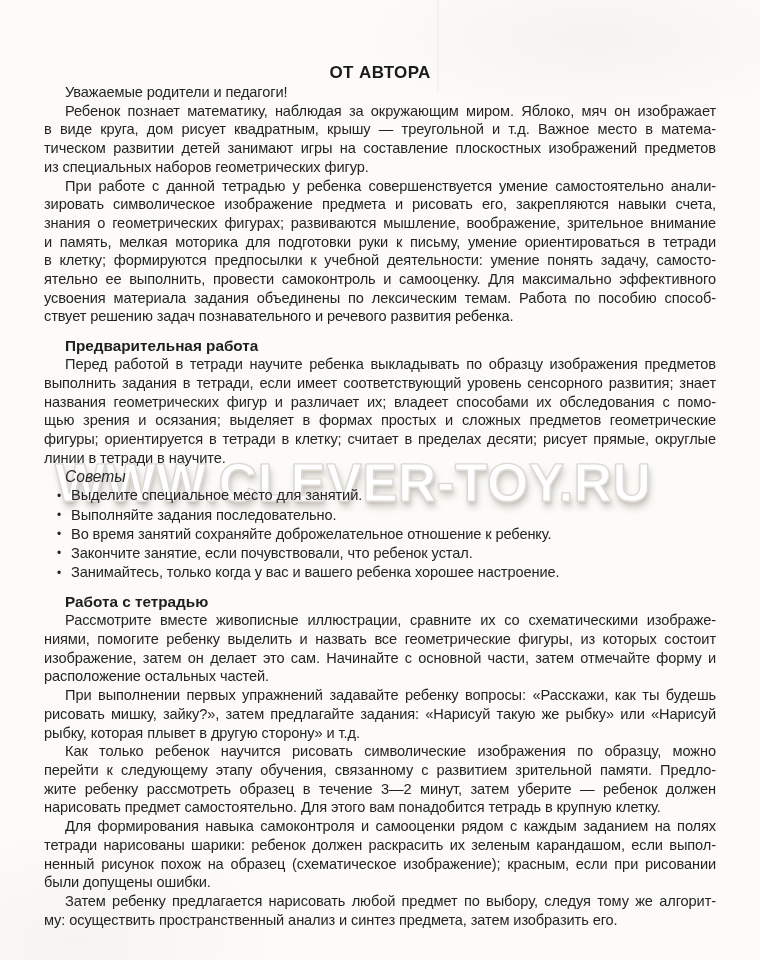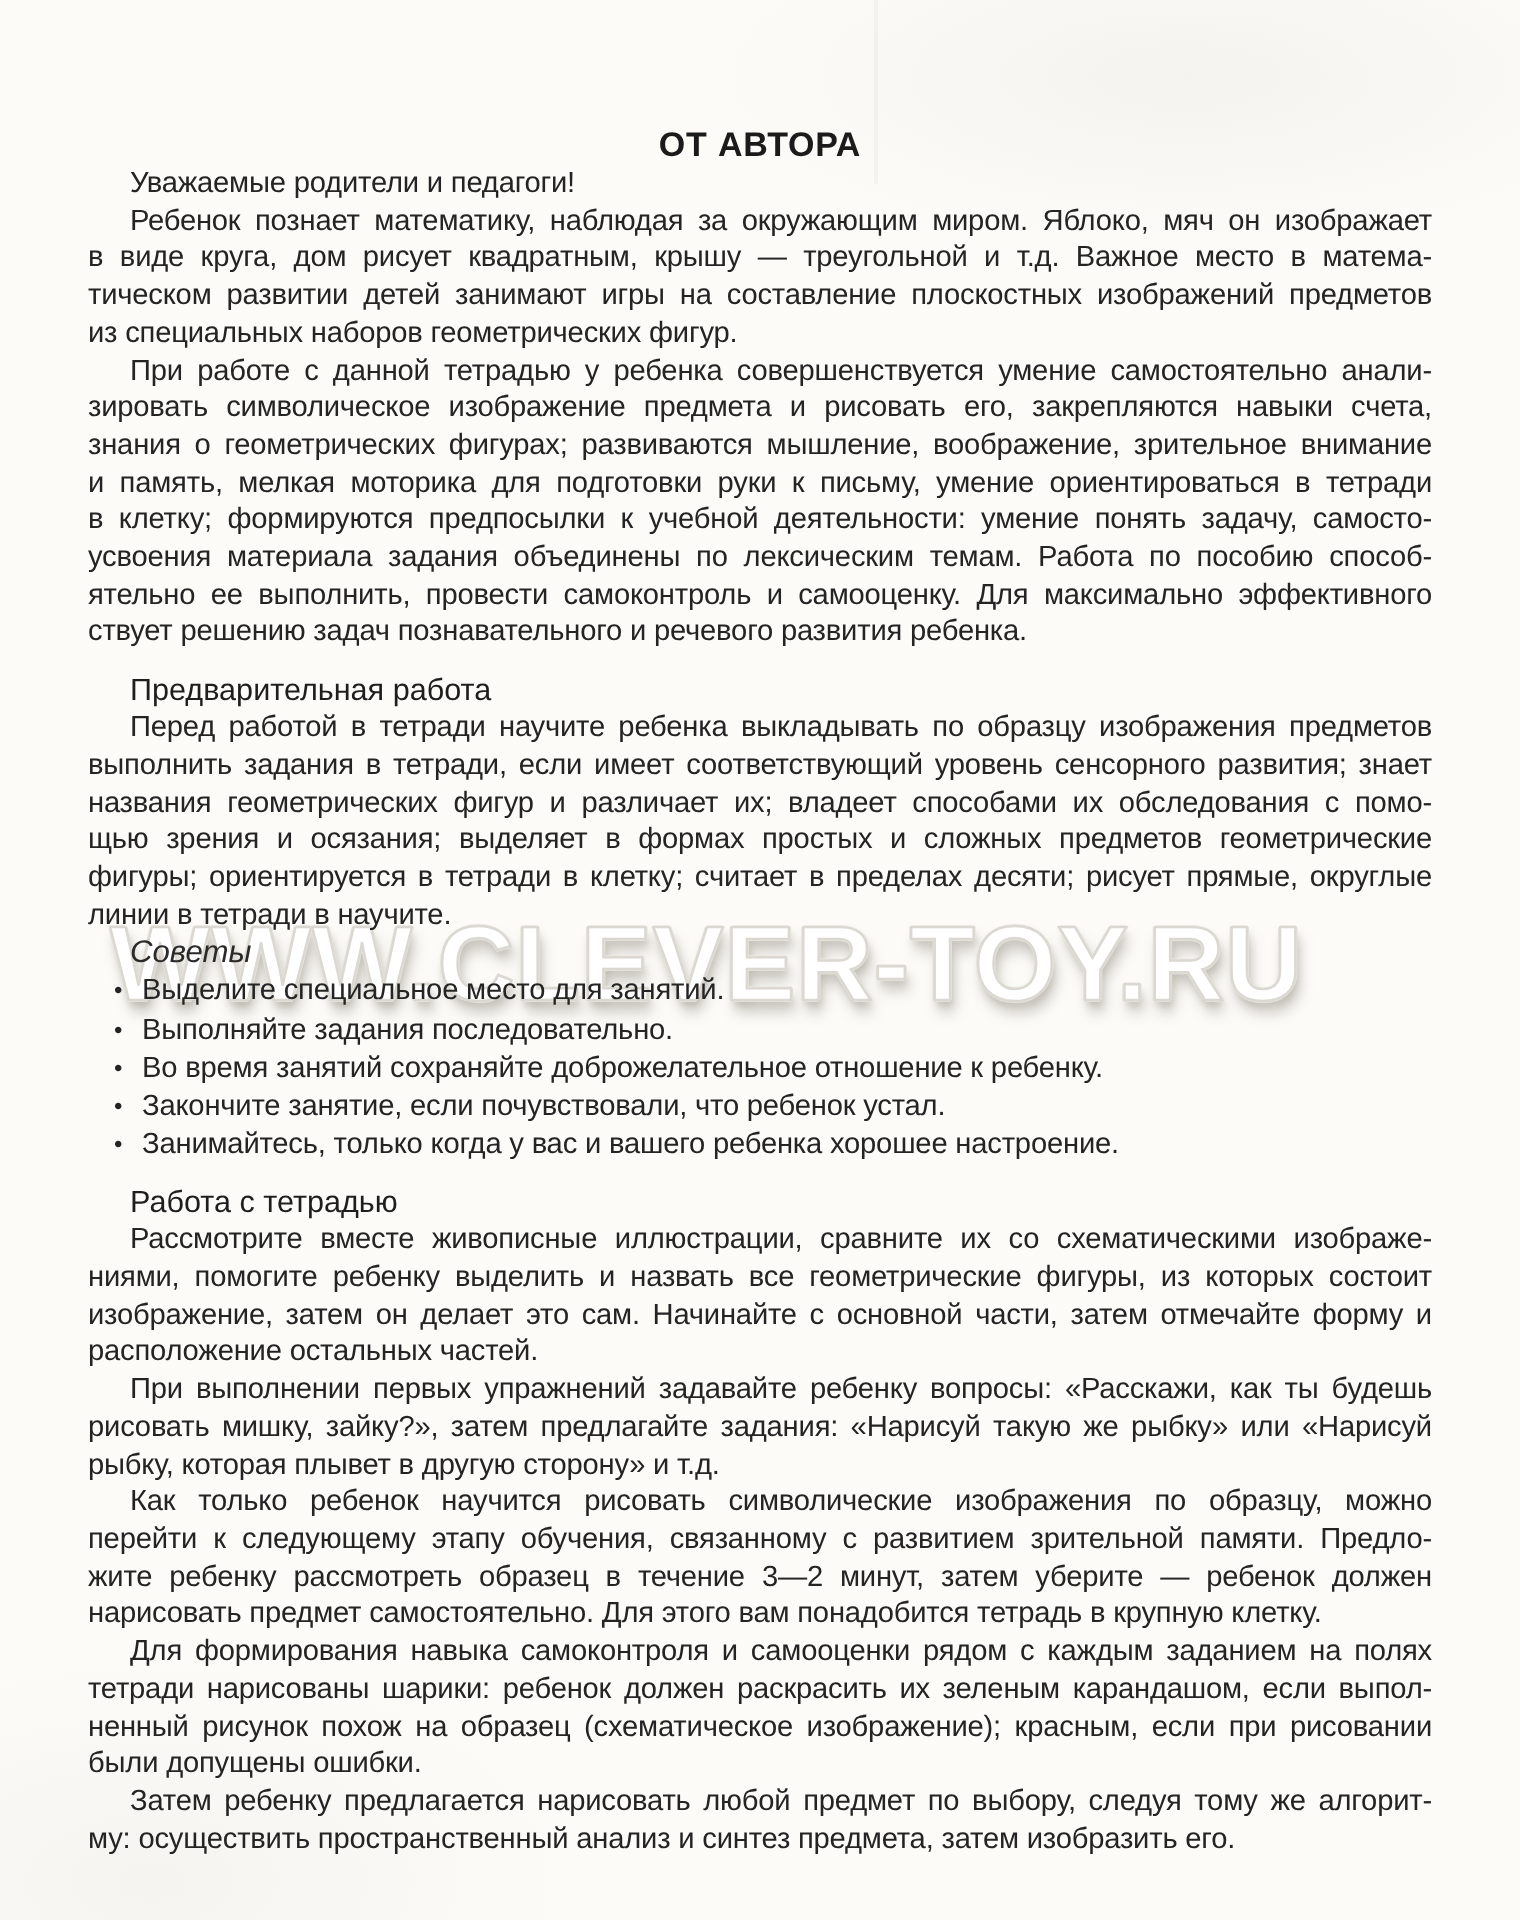--- a/index.html
+++ b/index.html
@@ -57,21 +57,21 @@
     letter-spacing:-0.1px;
     white-space:nowrap;
     text-align:justify;
     text-align-last:justify;
   }
   .pline.first { text-indent:21px; }
   .pline.end { text-align-last:left; }
   .heading {
     margin:10px 0 0 0;
     text-indent:21px;
-    font-weight:normal;
+    font-weight:bold;
     font-size:15.3px;
     line-height:19px;
     color:#1e1e1e;
   }
   .advice {
     margin:0;
     text-indent:21px;
     font-style:italic;
     font-size:15.6px;
     line-height:19px;
@@ -108,22 +108,22 @@
         <div class="pline">в виде круга, дом рисует квадратным, крышу — треугольной и т.д. Важное место в матема-</div>
         <div class="pline">тическом развитии детей занимают игры на составление плоскостных изображений предметов</div>
         <div class="pline end">из специальных наборов геометрических фигур.</div>
       </div>
       <div class="para">
         <div class="pline first">При работе с данной тетрадью у ребенка совершенствуется умение самостоятельно анали-</div>
         <div class="pline">зировать символическое изображение предмета и рисовать его, закрепляются навыки счета,</div>
         <div class="pline">знания о геометрических фигурах; развиваются мышление, воображение, зрительное внимание</div>
         <div class="pline">и память, мелкая моторика для подготовки руки к письму, умение ориентироваться в тетради</div>
         <div class="pline">в клетку; формируются предпосылки к учебной деятельности: умение понять задачу, самосто-</div>
+        <div class="pline">ятельно ее выполнить, провести самоконтроль и самооценку. Для максимально эффективного</div>
         <div class="pline">усвоения материала задания объединены по лексическим темам. Работа по пособию способ-</div>
-        <div class="pline">ятельно ее выполнить, провести самоконтроль и самооценку. Для максимально эффективного</div>
         <div class="pline end">ствует решению задач познавательного и речевого развития ребенка.</div>
       </div>
       <div class="heading">Предварительная работа</div>
       <div class="para">
         <div class="pline first">Перед работой в тетради научите ребенка выкладывать по образцу изображения предметов</div>
         <div class="pline">выполнить задания в тетради, если имеет соответствующий уровень сенсорного развития; знает</div>
         <div class="pline">названия геометрических фигур и различает их; владеет способами их обследования с помо-</div>
         <div class="pline">щью зрения и осязания; выделяет в формах простых и сложных предметов геометрические</div>
         <div class="pline">фигуры; ориентируется в тетради в клетку; считает в пределах десяти; рисует прямые, округлые</div>
         <div class="pline end">линии в тетради в научите.</div>

